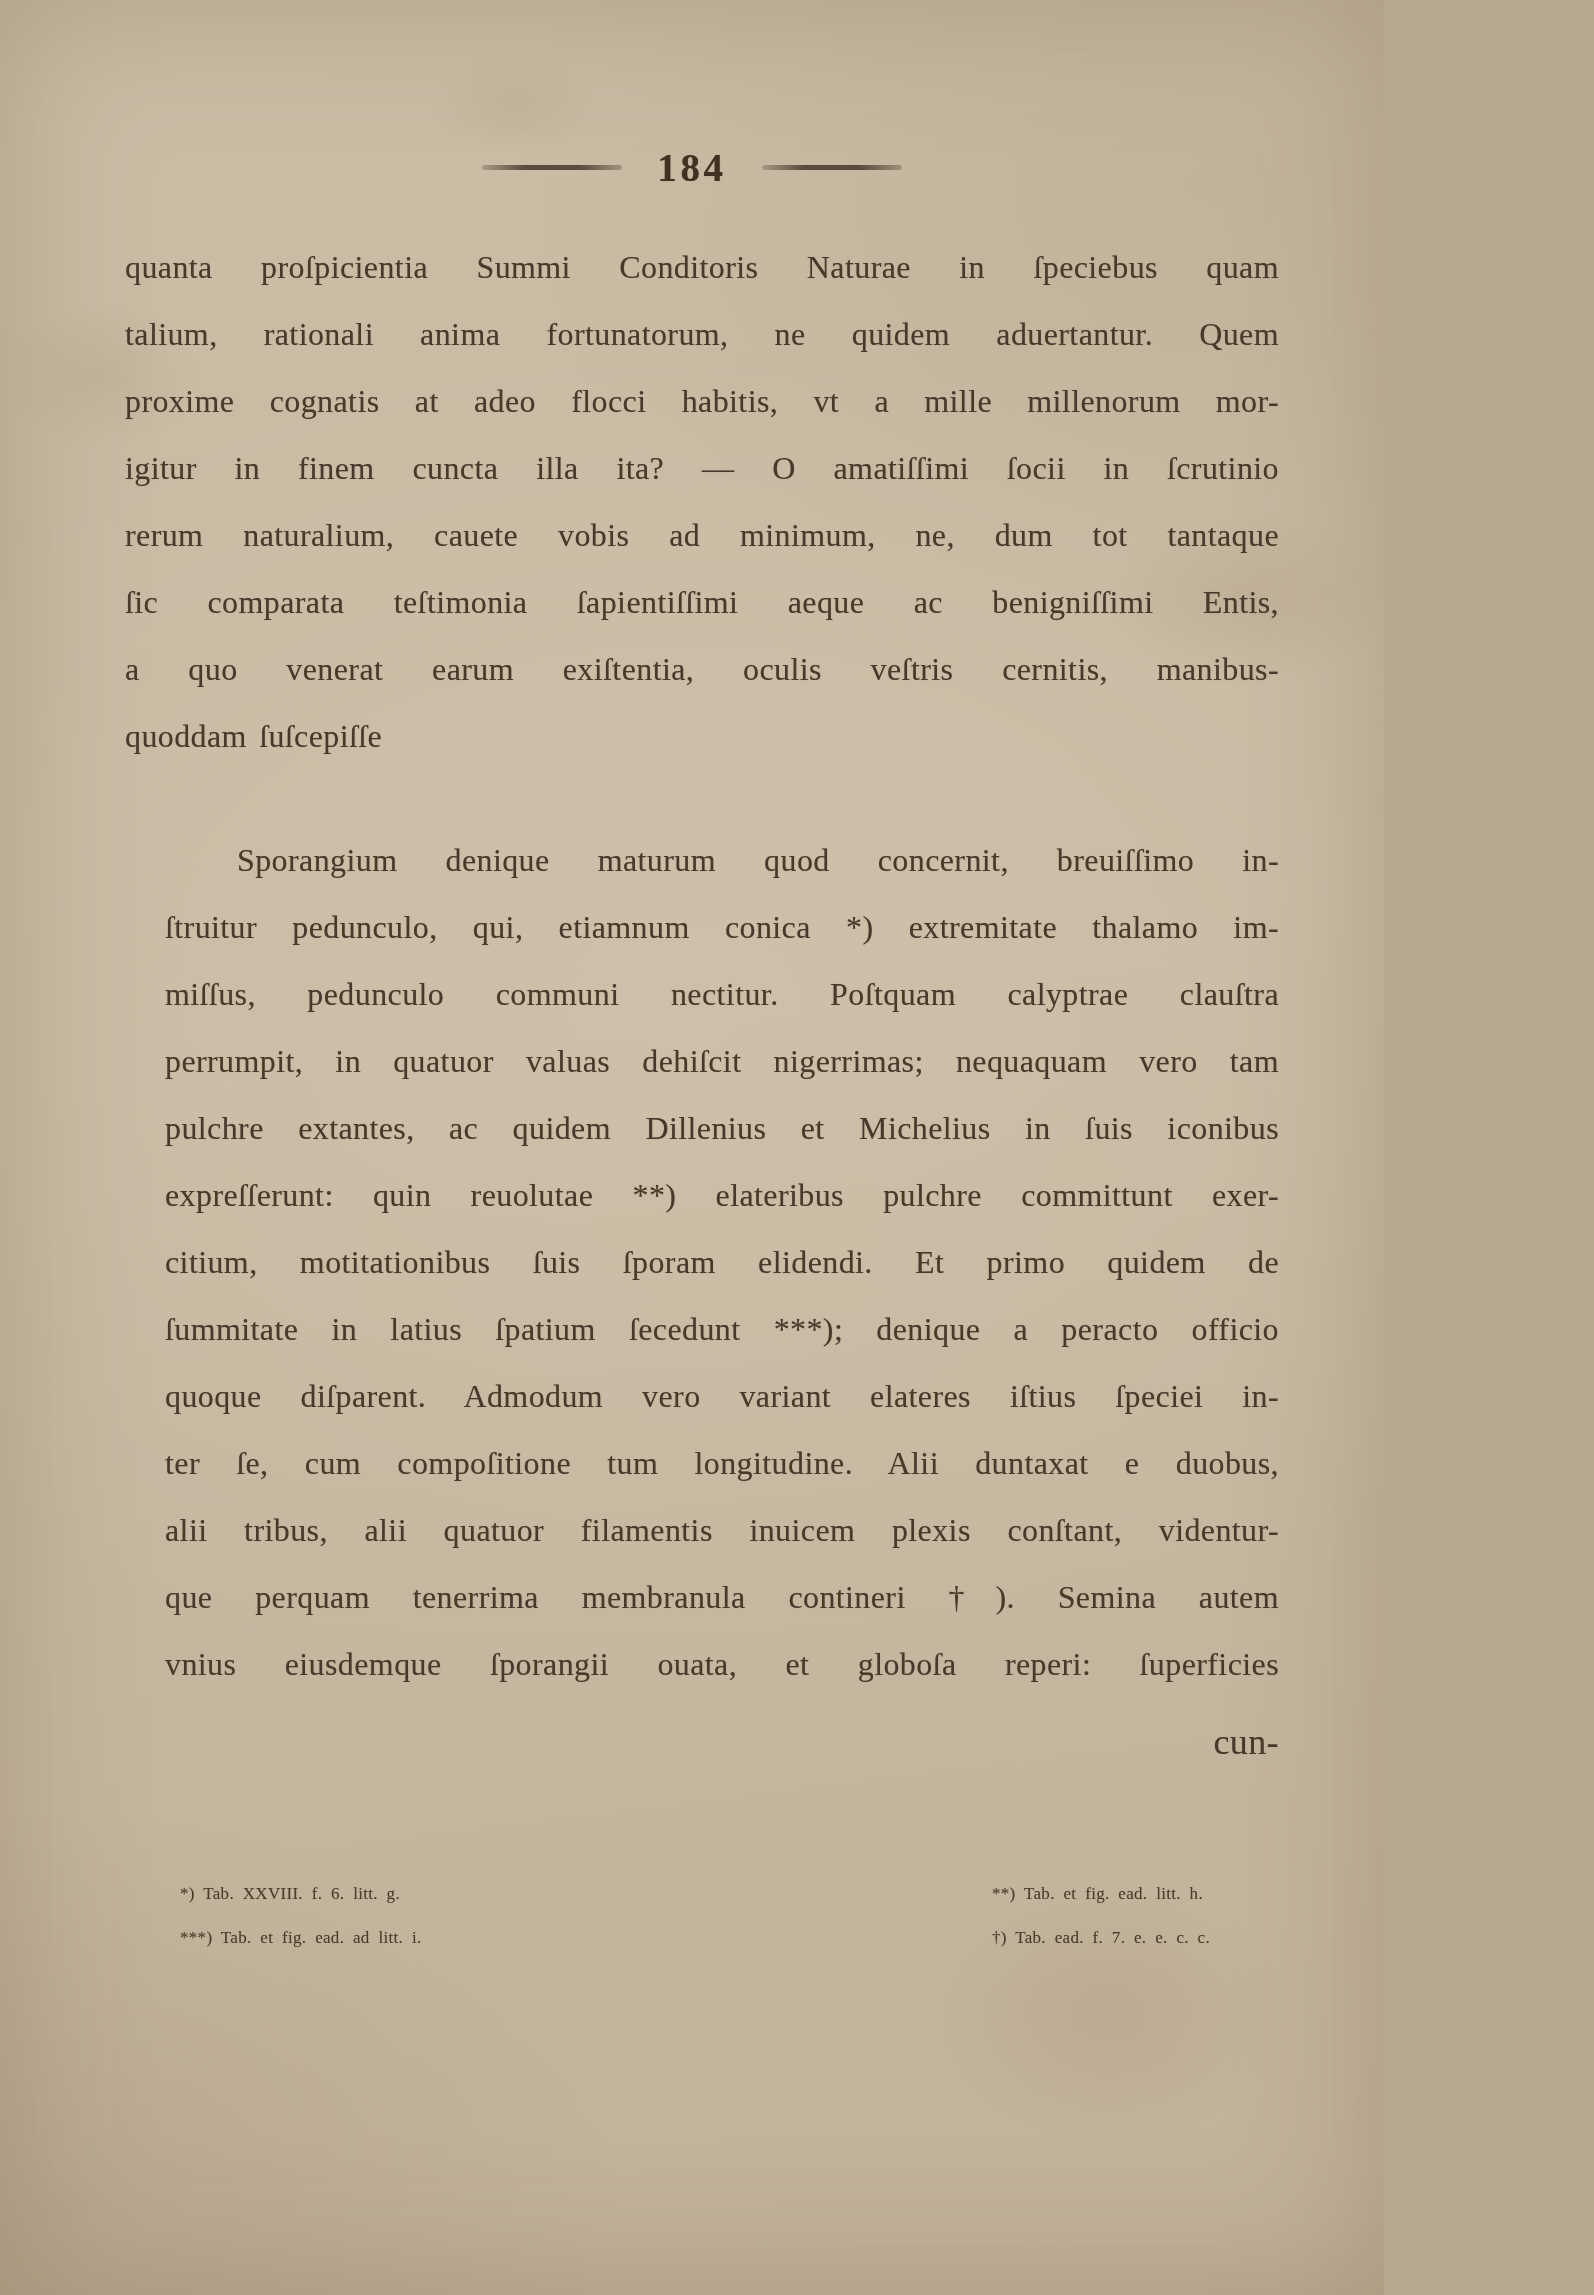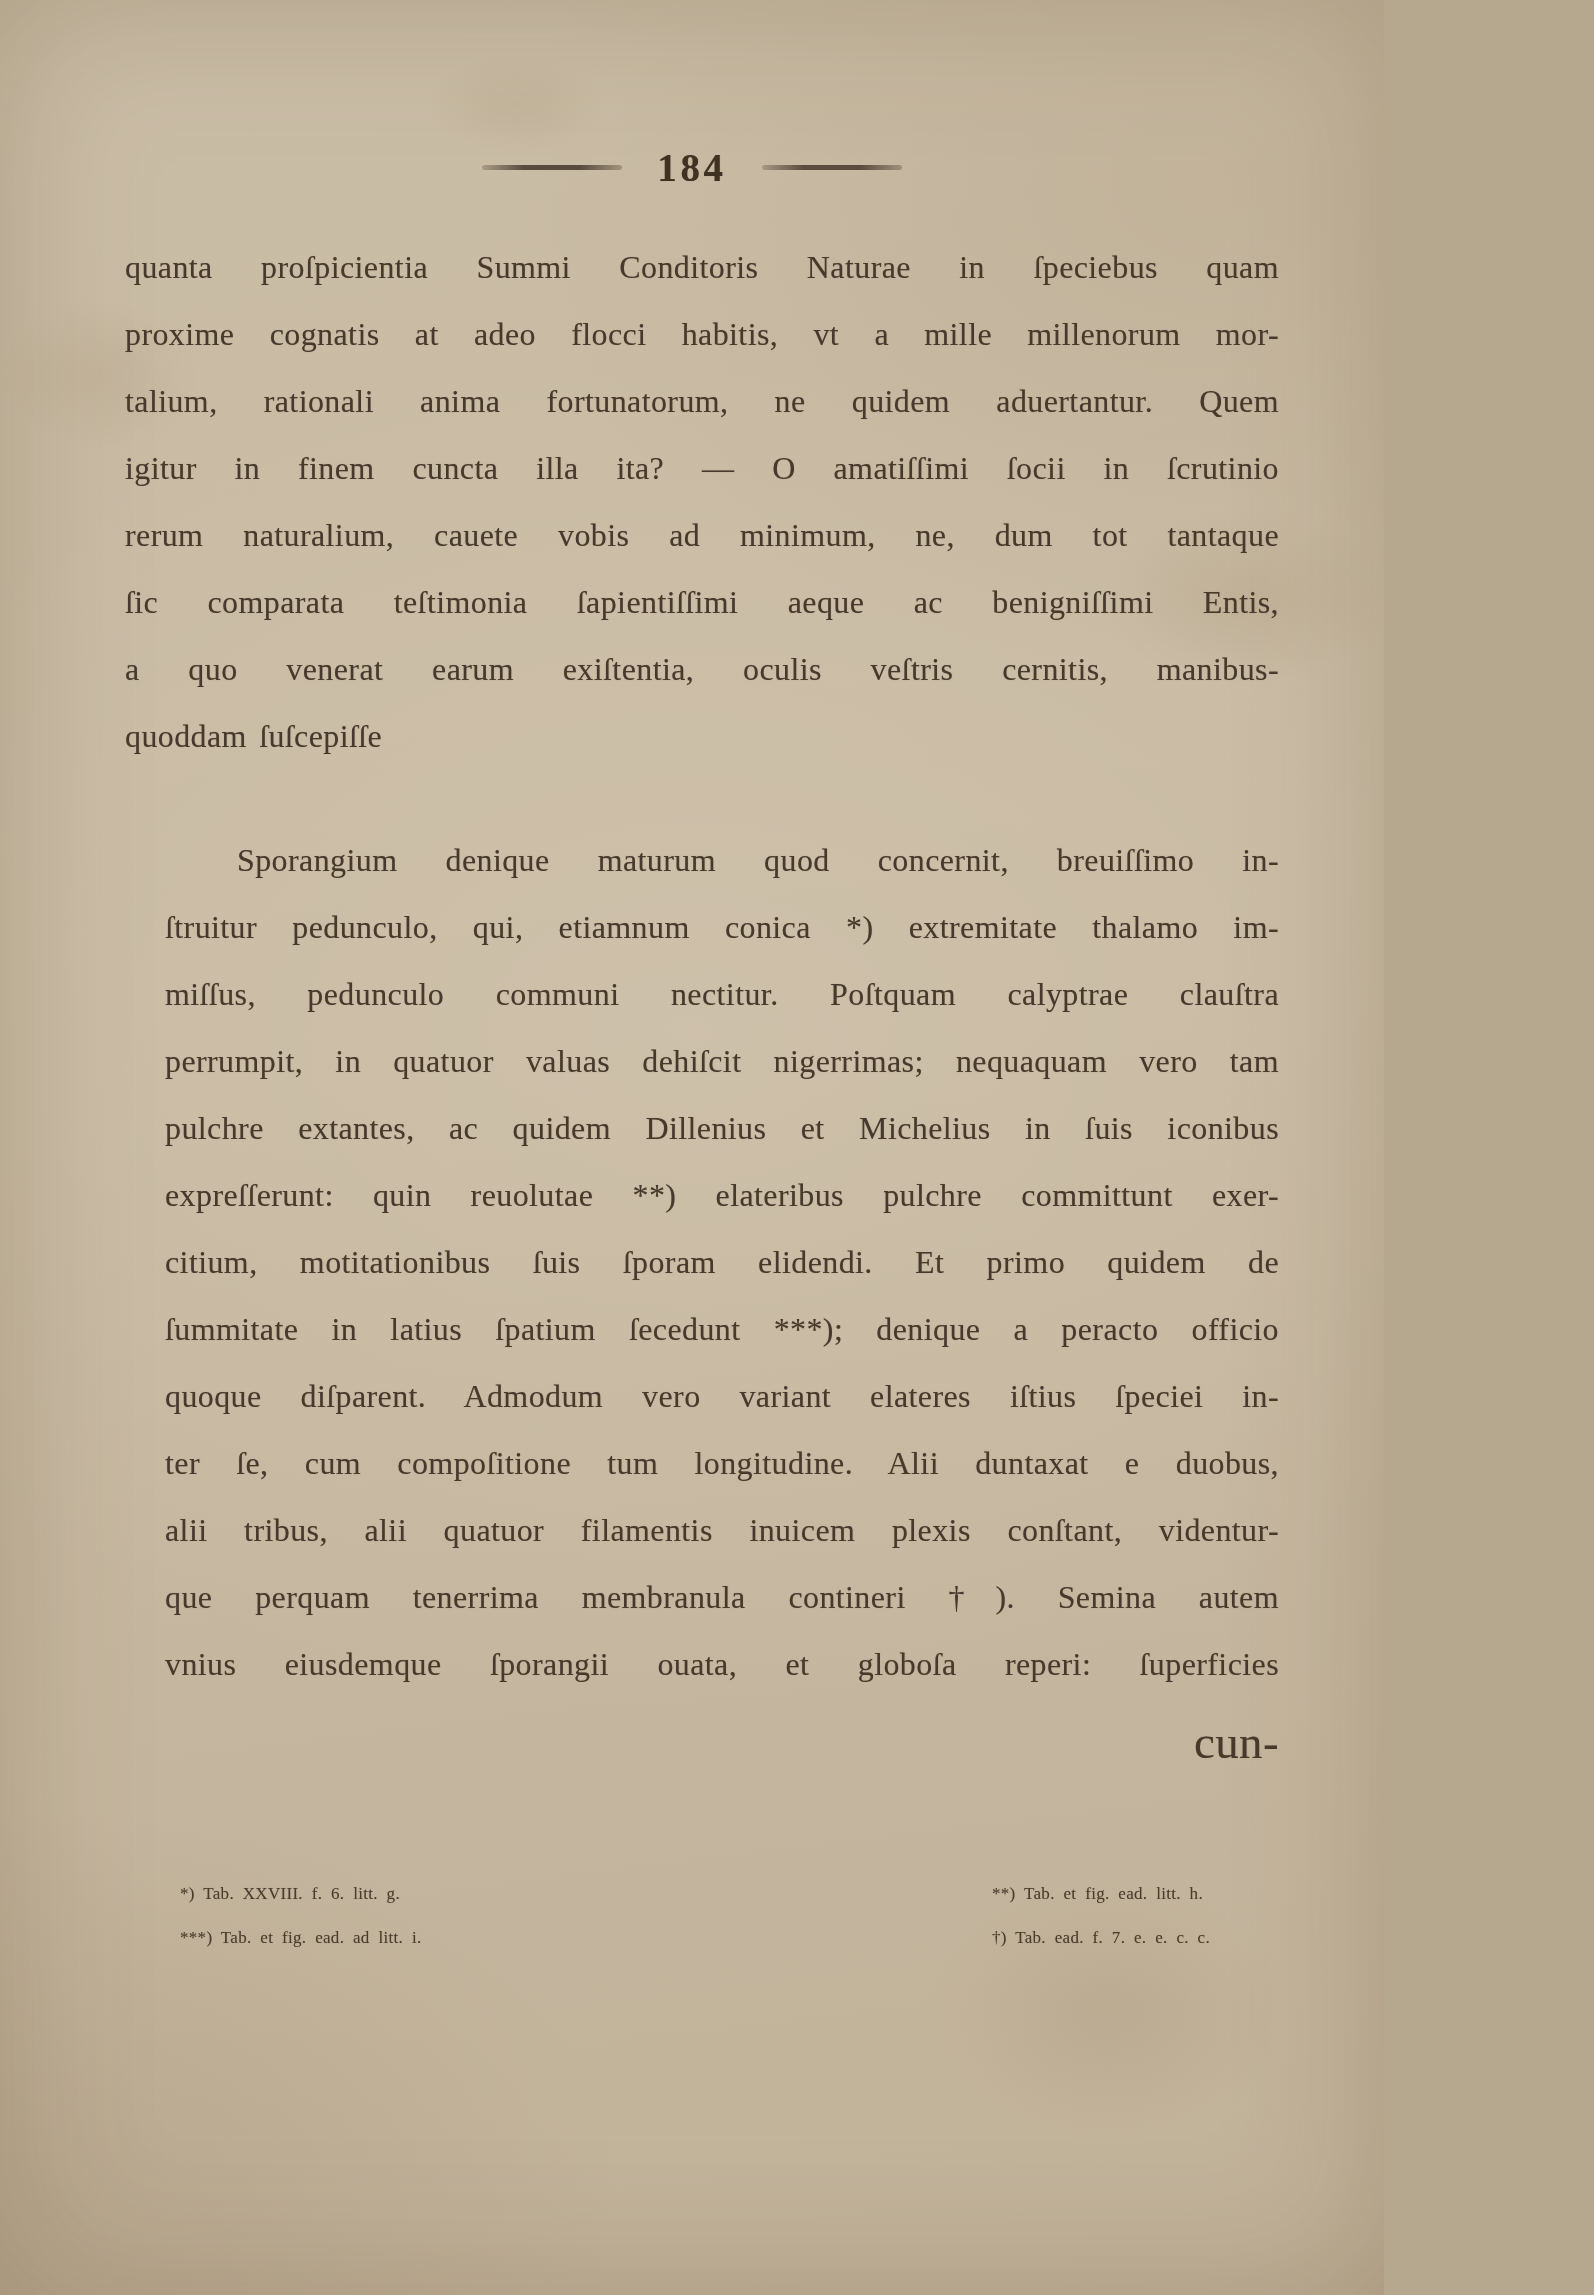--- a/index.html
+++ b/index.html
@@ -52,21 +52,21 @@
     font-size:32px;line-height:67px;
     letter-spacing:0.4px;word-spacing:0.12em;
     text-align:justify;text-align-last:justify;
     text-shadow:0 0 0.9px rgba(71,57,43,0.35);
     white-space:normal;
   }
   .line.lastline{text-align-last:left;}
   .line.firstline{text-indent:72px;}
   .para2{margin-top:57px;margin-left:40px;}
   .catchword{
-    font-size:47px;line-height:67px;margin-top:11px;
+    font-size:36px;line-height:67px;margin-top:11px;
     text-align:right;letter-spacing:0.4px;
     text-shadow:0 0 0.9px rgba(71,57,43,0.35);
   }
 
   footer{
     position:absolute;top:1884px;left:180px;right:119px;
     display:flex;justify-content:space-between;
   }
   .fncol{display:flex;flex-direction:column;gap:24px;}
   .fncol.right{padding-right:55px;}
@@ -88,22 +88,22 @@
   <header class="pagehead">
     <span class="rule"></span>
     <span class="pagenum">184</span>
     <span class="rule"></span>
   </header>
 
   <main>
 
     <p class="para">
       <span class="line">quanta proſpicientia Summi Conditoris Naturae in ſpeciebus quam</span>
+      <span class="line">talium, rationali anima fortunatorum, ne quidem aduertantur. Quem</span>
       <span class="line">proxime cognatis at adeo flocci habitis, vt a mille millenorum mor-</span>
-      <span class="line">talium, rationali anima fortunatorum, ne quidem aduertantur. Quem</span>
       <span class="line">igitur in finem cuncta illa ita? — O amatiſſimi ſocii in ſcrutinio</span>
       <span class="line">rerum naturalium, cauete vobis ad minimum, ne, dum tot tantaque</span>
       <span class="line">ſic comparata teſtimonia ſapientiſſimi aeque ac benigniſſimi Entis,</span>
       <span class="line">a quo venerat earum exiſtentia, oculis veſtris cernitis, manibus-</span>
       <span class="line lastline">quoddam ſuſcepiſſe</span>
     </p>
 
     <p class="para para2">
       <span class="line firstline">Sporangium denique maturum quod concernit, breuiſſimo in-</span>
       <span class="line">ſtruitur pedunculo, qui, etiamnum conica *) extremitate thalamo im-</span>

